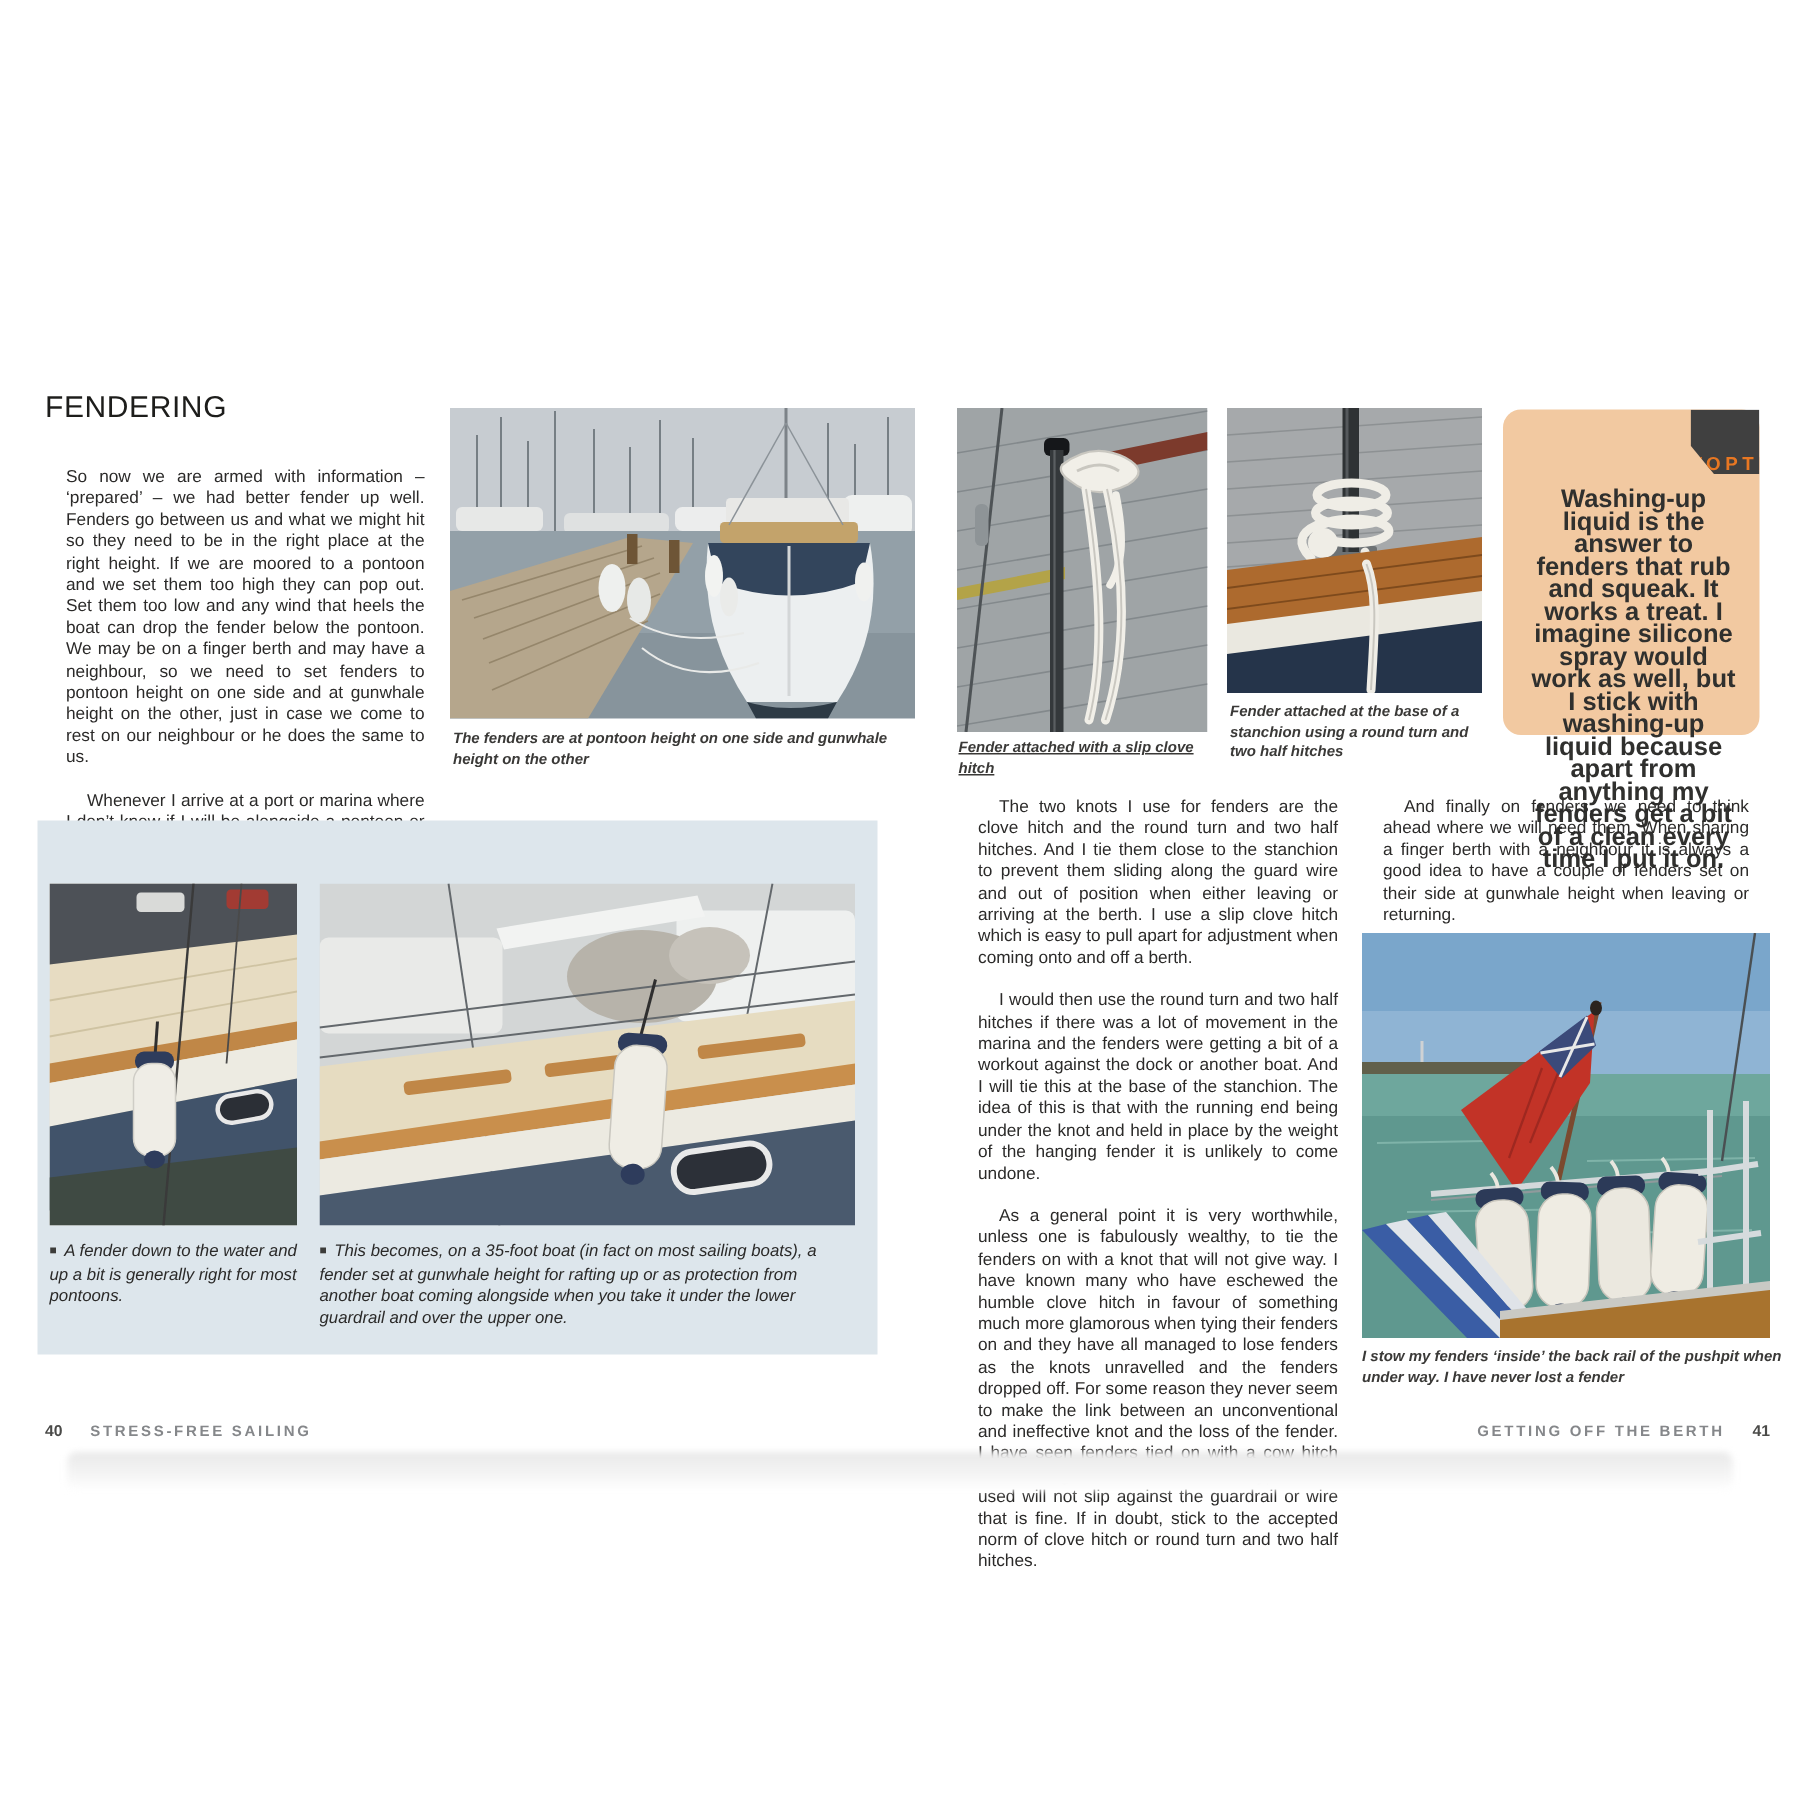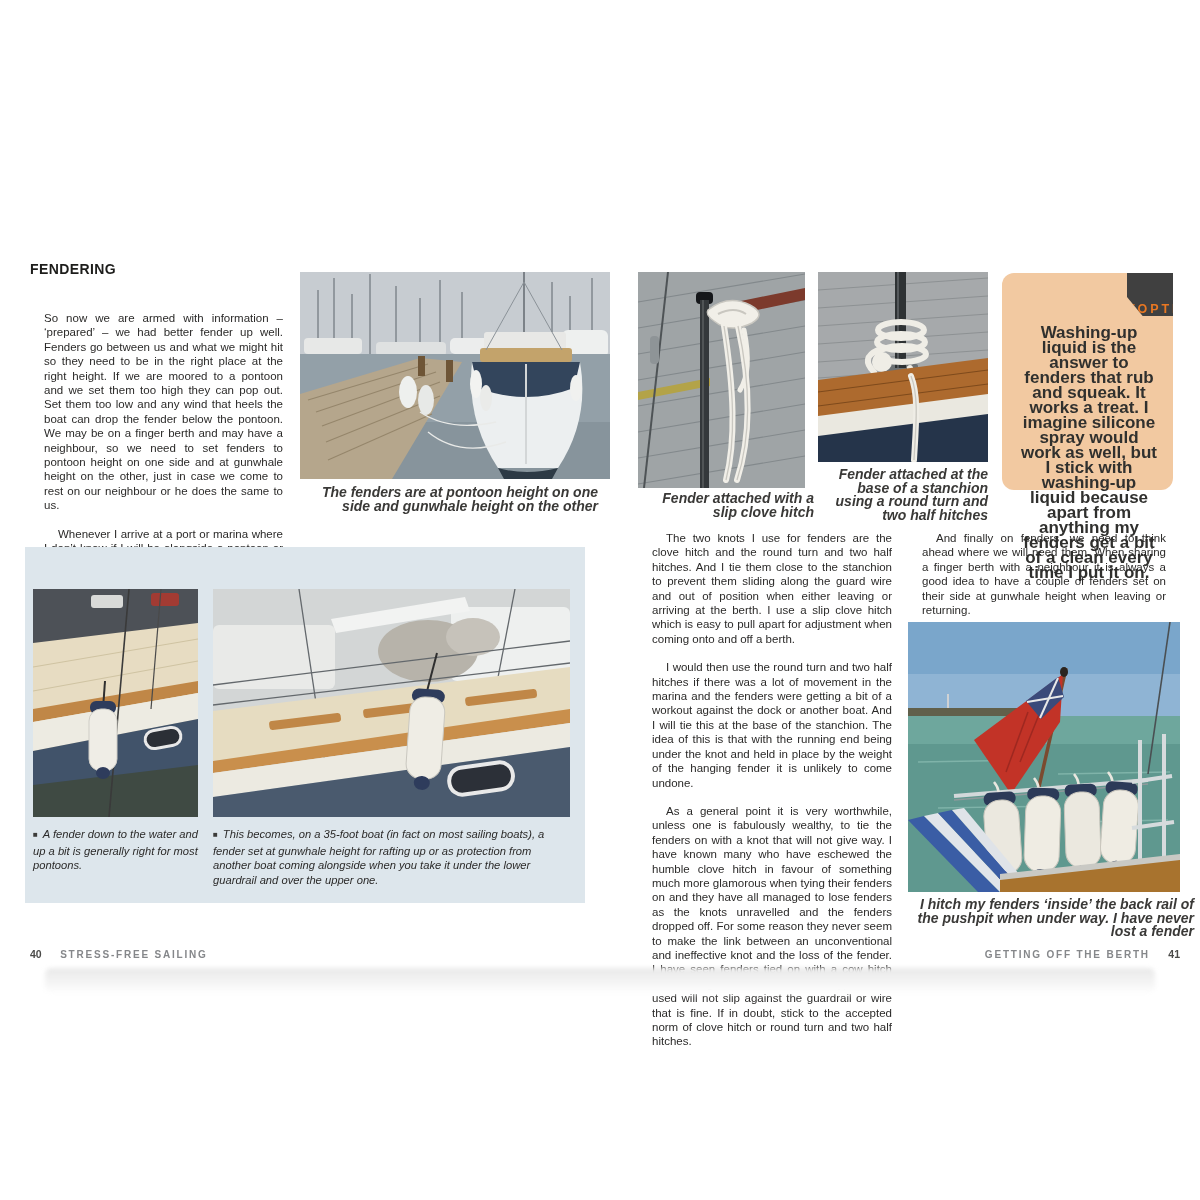--- a/index.html
+++ b/index.html
@@ -3,30 +3,30 @@
 <meta charset="utf-8">
 <style>
   html,body{margin:0;padding:0;background:#ffffff;}
   .canvas{
     position:relative;width:1200px;height:1200px;background:#ffffff;overflow:hidden;
     font-family:"Liberation Sans",sans-serif;color:#262625;
   }
   .abs{position:absolute;}
 
   
-  .h-main{font-size:14px;font-weight:bold;letter-spacing:.4px;color:#1d1d1b;}
+  .h-main{font-size:20px;font-weight:normal;letter-spacing:.4px;color:#1d1d1b;}
   .h-panel{font-size:13.5px;font-weight:bold;letter-spacing:.2px;color:#1f1f1d;}
 
   
   .body-col{font-size:11.5px;line-height:14.4px;text-align:justify;color:#2b2a29;}
   .body-col p{margin:14px;}
   .body-col p.indent{text-indent:14px;}
 
   
-  .caption{font-size:14px;line-height:13.6px;font-style:italic;font-weight:bold;color:#3a3937;text-align:right;}
+  .caption{font-size:10px;line-height:13.6px;font-style:italic;font-weight:bold;color:#3a3937;}
   .panel-cap{font-size:11.2px;line-height:14.6px;color:#2b2a29;font-style:italic;}
   .panel-cap .bullet{font-size:8px;color:#3c3c3a;margin-right:5px;position:relative;top:-1px;}
 
   
   .panel{background:var(--panel-blue,#dde6ec);}
 
   
   .tipbox{background:var(--tip-peach,#f2c9a1);border-radius:12px;}
   .tiptab{
     position:absolute;right:0;top:0;width:46px;height:43px;background:#404040;
@@ -249,21 +249,21 @@
     </svg>
 
     <div class="abs tipbox" style="left:402px;top:273px;width:171px;height:217px;">
       <div class="tiptab">
         <span>TOP</span>
         <span>TIP</span>
       </div>
       <div class="abs tiptext" style="left:17px;top:52px;width:140px;">Washing-up liquid is the answer to fenders that rub and squeak. It works a treat. I imagine silicone spray would work as well, but I stick with washing-up liquid because apart from anything my fenders get a bit of a clean every time I put it on.</div>
     </div>
 
-    <div class="abs caption" style="left:39px;top:492px;width:175px;">Fender attached with a slip clove hitch</div>
+    <div class="abs caption" style="left:39px;top:492px;width:175px;text-decoration:underline;">Fender attached with a slip clove hitch</div>
     <div class="abs caption" style="left:220px;top:468px;width:168px;">Fender attached at the base of a stanchion using a round turn and two half hitches</div>
 
     <div class="abs body-col" style="left:38px;top:517px;width:268px;">
       <p class="indent">The two knots I use for fenders are the clove hitch and the round turn and two half hitches. And I tie them close to the stanchion to prevent them sliding along the guard wire and out of position when either leaving or arriving at the berth. I use a slip clove hitch which is easy to pull apart for adjustment when coming onto and off a berth.</p>
       <p class="indent">I would then use the round turn and two half hitches if there was a lot of movement in the marina and the fenders were getting a bit of a workout against the dock or another boat. And I will tie this at the base of the stanchion. The idea of this is that with the running end being under the knot and held in place by the weight of the hanging fender it is unlikely to come undone.</p>
       <p class="indent">As a general point it is very worthwhile, unless one is fabulously wealthy, to tie the fenders on with a knot that will not give way. I have known many who have eschewed the humble clove hitch in favour of something much more glamorous when tying their fenders on and they have all managed to lose fenders as the knots unravelled and the fenders dropped off. For some reason they never seem to make the link between an unconventional and ineffective knot and the loss of the fender. I have seen fenders tied on with a cow hitch and as long one is certain that the type of line used will not slip against the guardrail or wire that is fine. If in doubt, stick to the accepted norm of clove hitch or round turn and two half hitches.</p>
     </div>
     <div class="abs body-col" style="left:308px;top:517px;width:272px;">
       <p class="indent">And finally on fenders, we need to think ahead where we will need them. When sharing a finger berth with a neighbour it is always a good idea to have a couple of fenders set on their side at gunwhale height when leaving or returning.</p>
     </div>
@@ -333,21 +333,21 @@
       <g>
         <polygon points="0,198 16,194 92,270 70,270" fill="#3a5da5"></polygon>
         <polygon points="16,194 30,191 104,270 92,270" fill="#e1e5ea"></polygon>
         <polygon points="30,191 44,188 116,270 104,270" fill="#3a5da5"></polygon>
         <polygon points="44,188 56,186 126,270 116,270" fill="#dfe3e8"></polygon>
       </g>
       <polygon points="92,252 272,232 272,242 92,262" fill="#c9c9c4"></polygon>
       <polygon points="92,258 272,238 272,270 92,270" fill="#a8732e"></polygon>
     </svg>
 
-    <div class="abs caption" style="left:308px;top:898px;width:286px;">I hitch my fenders ‘inside’ the back rail of the pushpit when under way. I have never lost a fender</div>
+    <div class="abs caption" style="left:308px;top:898px;width:286px;">I stow my fenders ‘inside’ the back rail of the pushpit when under way. I have never lost a fender</div>
   </div>
 
   <div class="abs" style="left:30px;top:944px;">
     <span class="folio">40</span>
     <span class="running" style="margin-left:14px;">STRESS-FREE SAILING</span>
   </div>
   <div class="abs" style="right:20px;top:944px;text-align:right;">
     <span class="running">GETTING OFF THE BERTH</span>
     <span class="folio" style="margin-left:14px;">41</span>
   </div>

